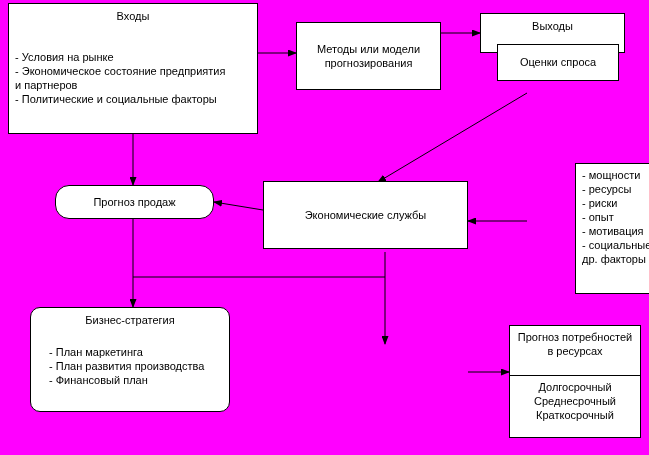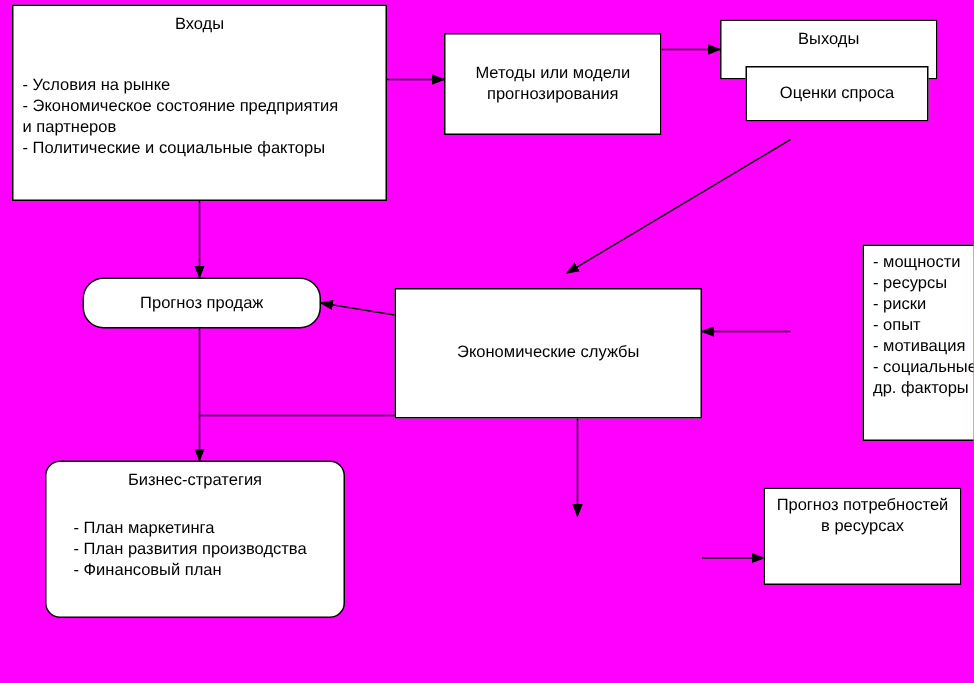--- a/index.html
+++ b/index.html
@@ -116,21 +116,21 @@
   </div>
 
   <div class="box center" style="left:480px; top:44px; width:122px; height:37px;margin-left:17px;">
     <span>Оценки спроса</span>
   </div>
 
   <div class="box center" style="left:55px; top:185px; width:159px; height:34px;border-radius:14px;">
     <span>Прогноз продаж</span>
   </div>
 
-  <div class="box center" style="left:263px; top:181px; width:205px; height:87px;margin-top:11px;">
+  <div class="box center" style="left:263px; top:181px; width:205px; height:68px;">
     <span>Экономические службы</span>
   </div>
 
   <div class="box" style="left:527px; top:163px; width:100px; height:131px;margin-left:48px;">
     <div class="list">- мощности
 - ресурсы
 - риски
 - опыт
 - мотивация
 - социальные и
@@ -143,14 +143,19 @@
 - План развития производства
 - Финансовый план</div>
   </div>
 
 
   <div class="box" style="left:509px; top:325px; width:132px; height:65px;">
     <div class="listc">Прогноз потребностей
 в ресурсах</div>
   </div>
 
+  <div class="box" style="left:509px; top:375px; width:132px; height:63px;">
+    <div class="listc">Долгосрочный
+Среднесрочный
+Краткосрочный</div>
+  </div>
 
 </div>
 
 </body></html>

